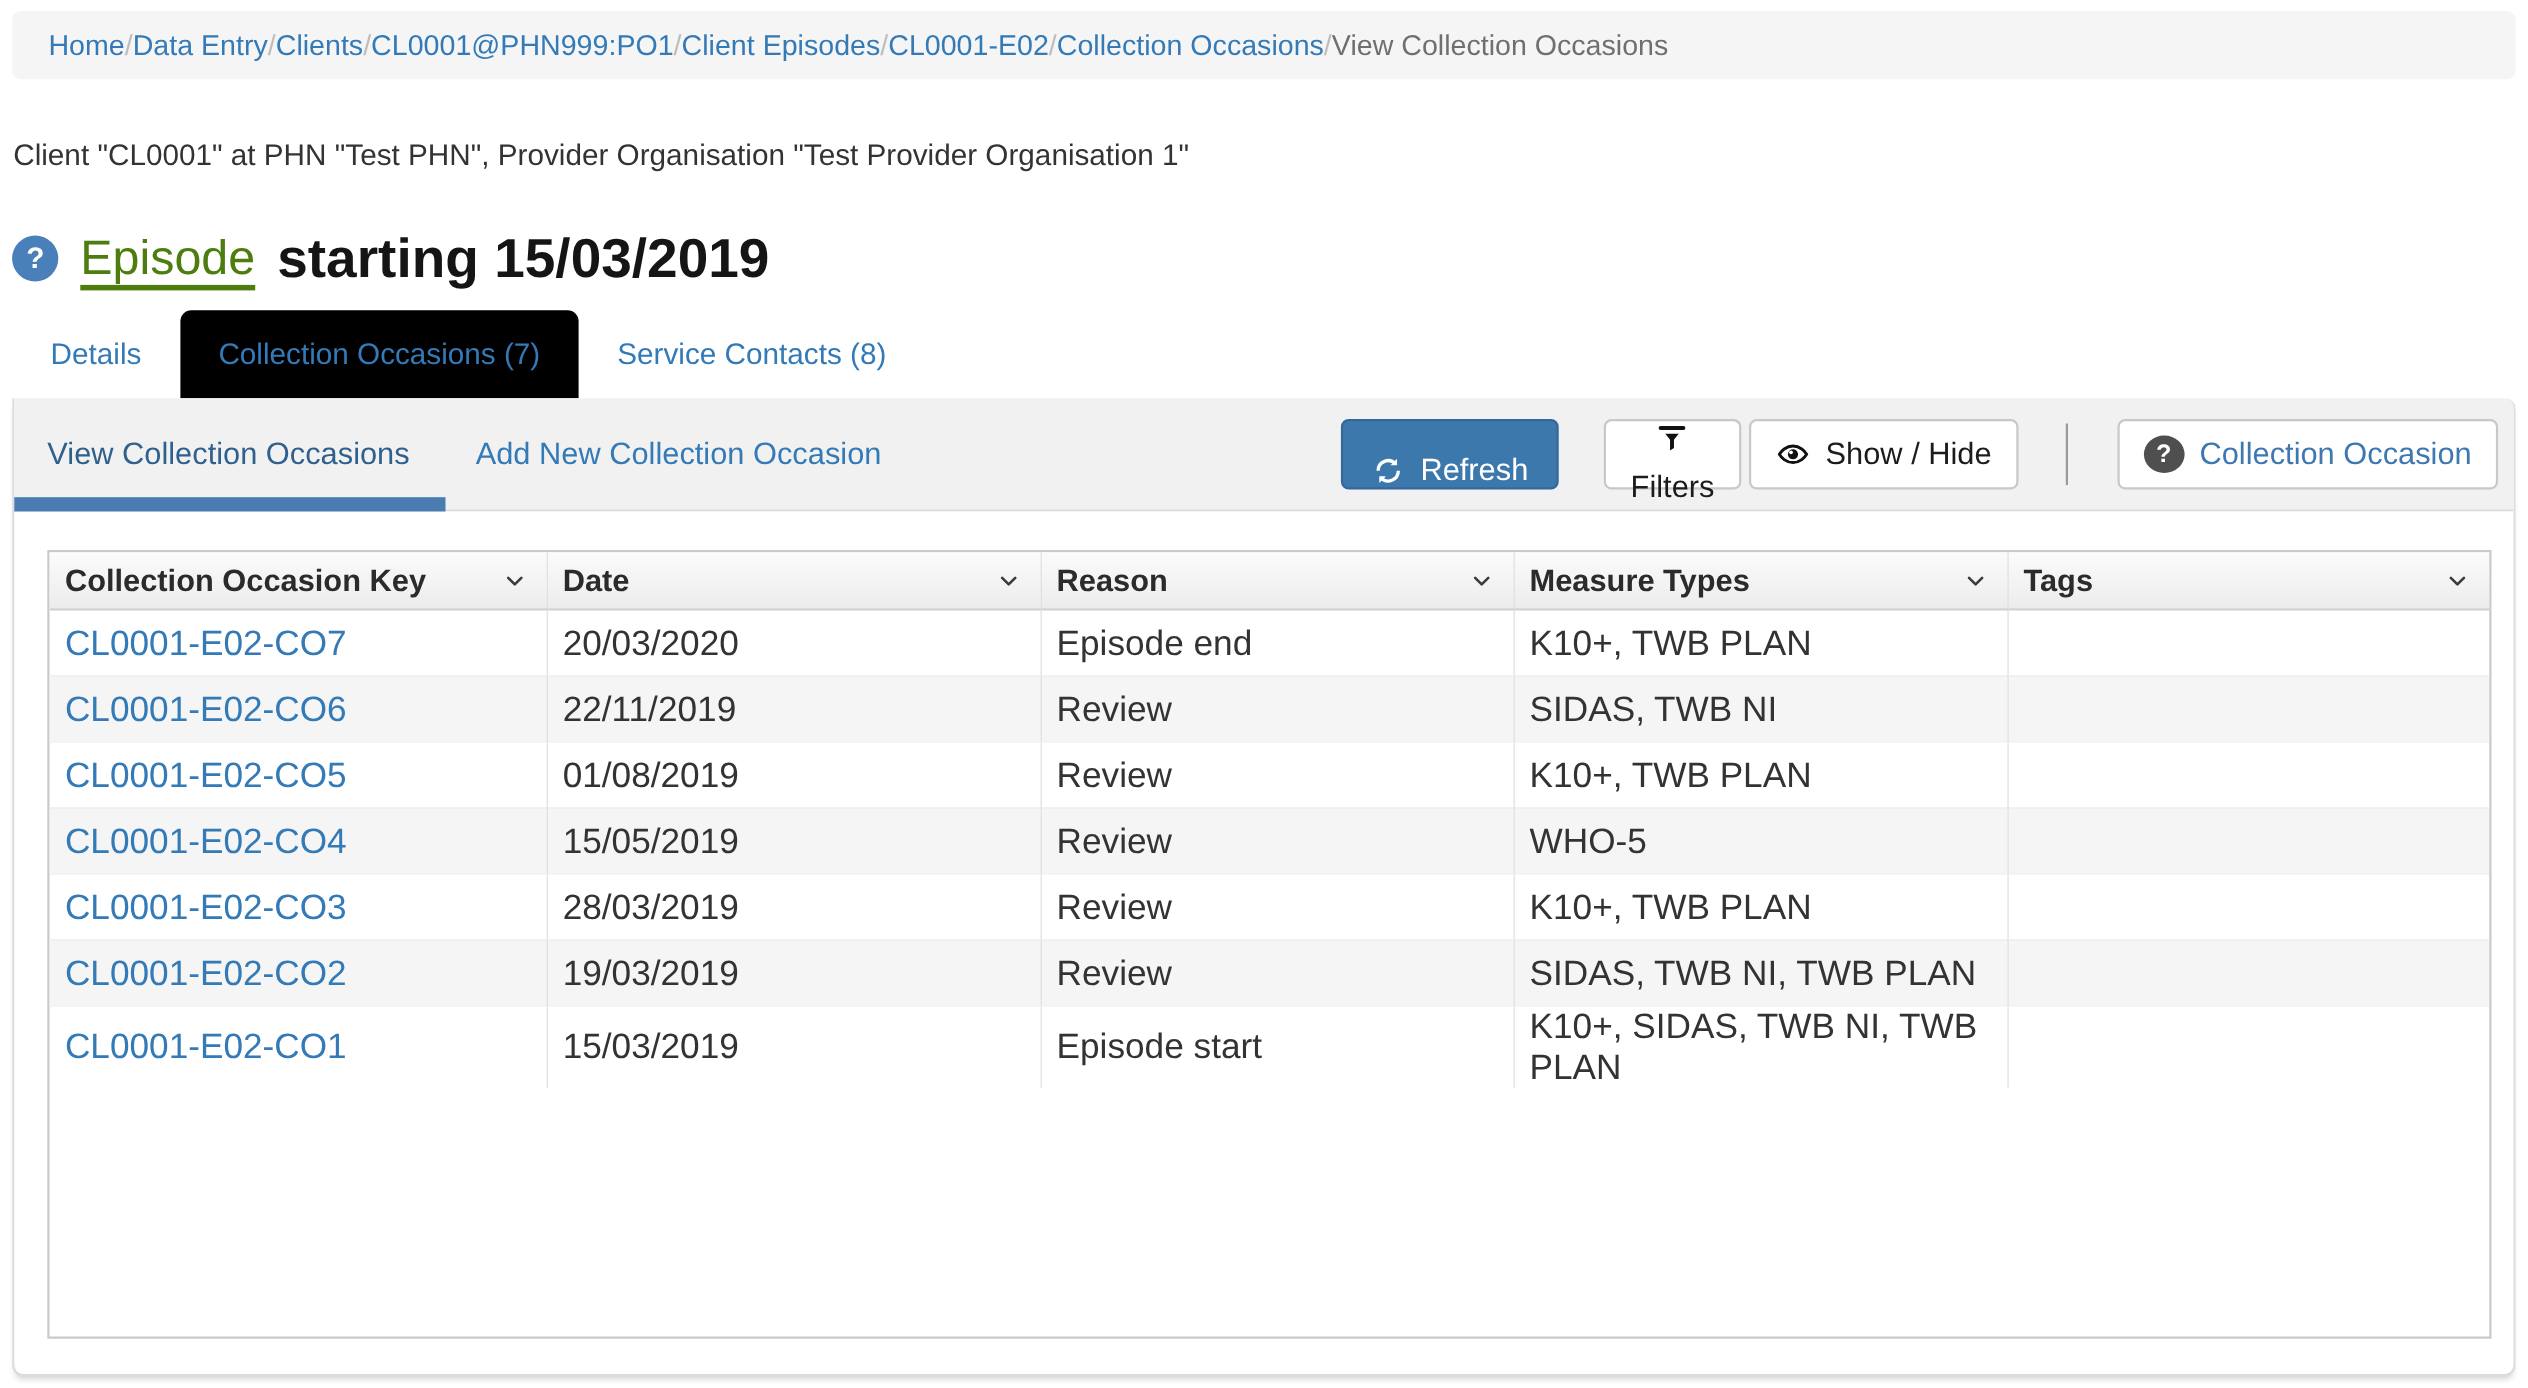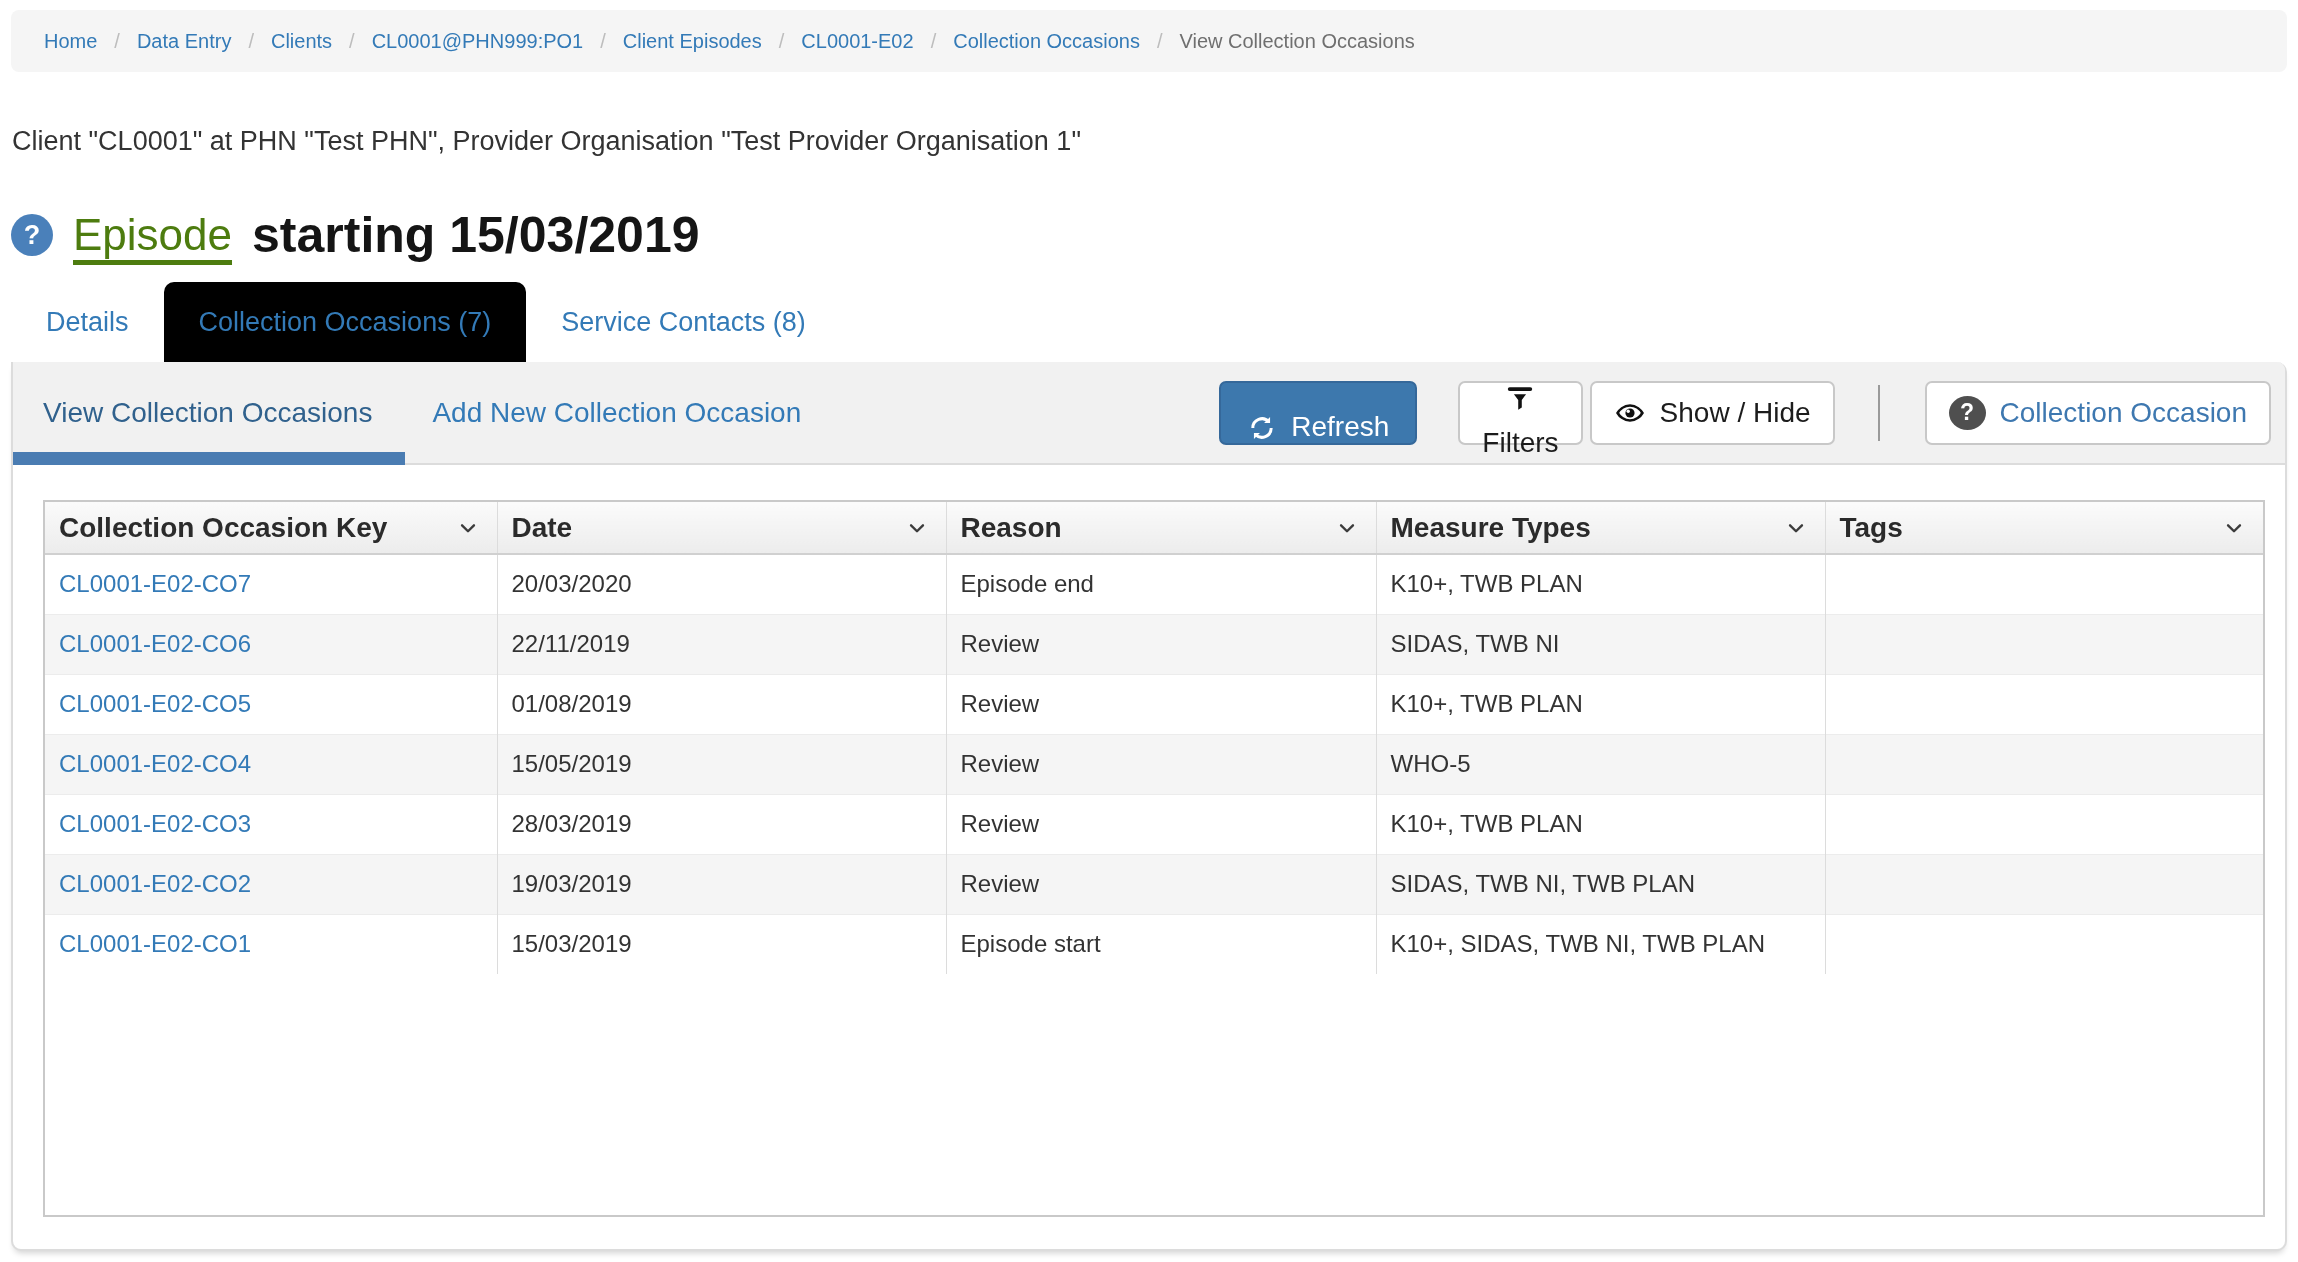--- a/index.html
+++ b/index.html
@@ -6,22 +6,22 @@
   html, body { width: 2298px; height: 1262px; overflow: hidden; }
   body {
     font-family: "Liberation Sans", "DejaVu Sans", sans-serif;
     background: #ffffff; color: #333;
   }
   .page { padding: 10px 11px 0 11px; }
 
   
   .breadcrumb {
     height: 62px; background: #f5f5f5; border-radius: 8px;
-    display: flex; align-items: center; gap: 17px;
-    padding: 0 33px; font-size: 20px;
+    display: flex; align-items: center; 
+    padding: 0 33px; font-size: 26px;
   }
   .crumb-link { color: #337ab7; text-decoration: none; cursor: pointer; }
   .crumb-sep { color: #bdbdbd; }
   .crumb-current { color: #6f6f6f; }
 
   
   .client-summary { margin: 54px 0 0 1px; font-size: 27px; color: #333; }
 
   
   .heading { margin-top: 42px; height: 72px; display: flex; align-items: center; gap: 20px; }
@@ -94,21 +94,21 @@
   th {
     height: 52px; background: linear-gradient(#fbfbfb, #ececec);
     border-bottom: 2px solid #d0d0d0; padding: 0;
   }
   th + th, td + td { border-left: 1px solid #dcdcdc; }
   .th-inner {
     display: flex; align-items: center; justify-content: space-between;
     padding: 0 16px 0 14px; font-size: 28px; font-weight: bold; color: #2b2b2b;
   }
   .th-inner .chev { cursor: pointer; flex: 0 0 auto; }
-  td { height: 60px; padding: 0 0 0 14px; font-size: 24px; color: #333; }
+  td { height: 60px; padding: 0 0 0 14px; font-size: 32px; color: #333; }
   tr.stripe td { background: #f5f5f5; }
   tbody tr + tr td { border-top: 1px solid #ececec; }
   td a { color: #337ab7; text-decoration: none; cursor: pointer; }
 
   svg { display: block; }
 </style>
 </head>
 <body>
 
 <div class="page">

